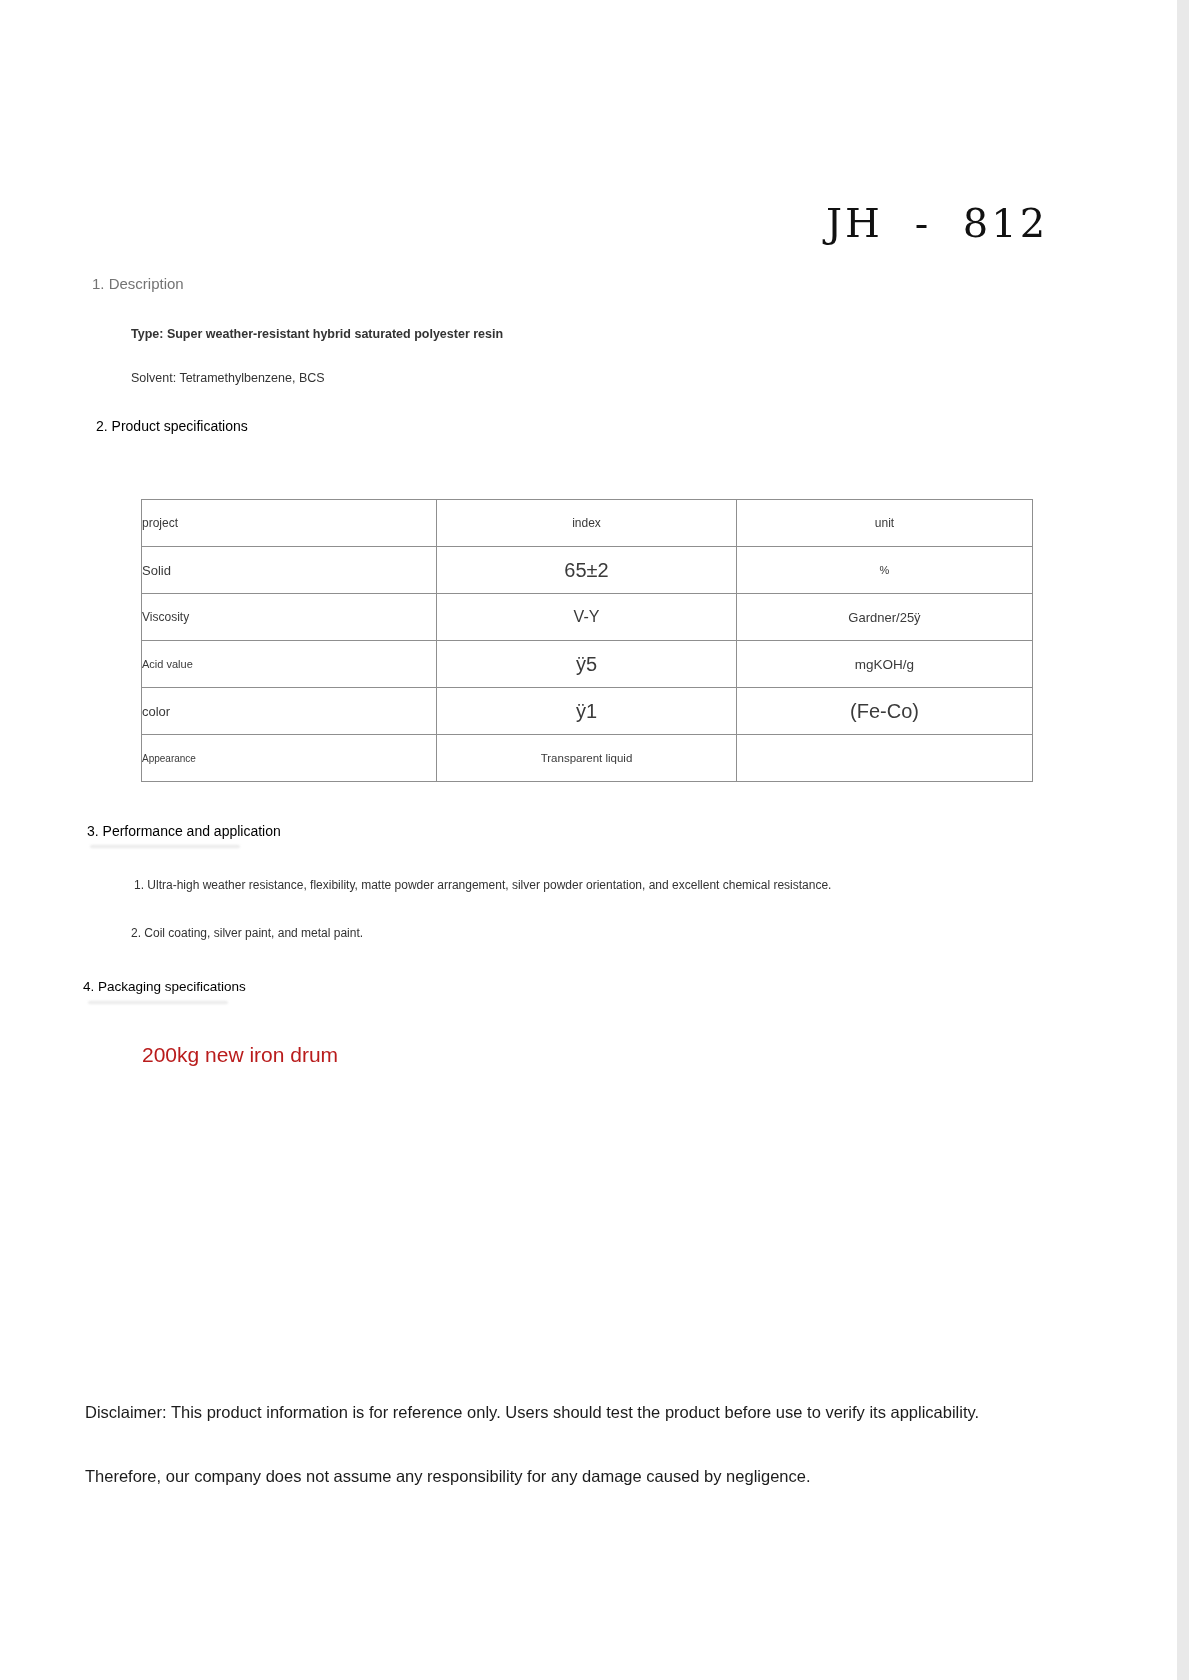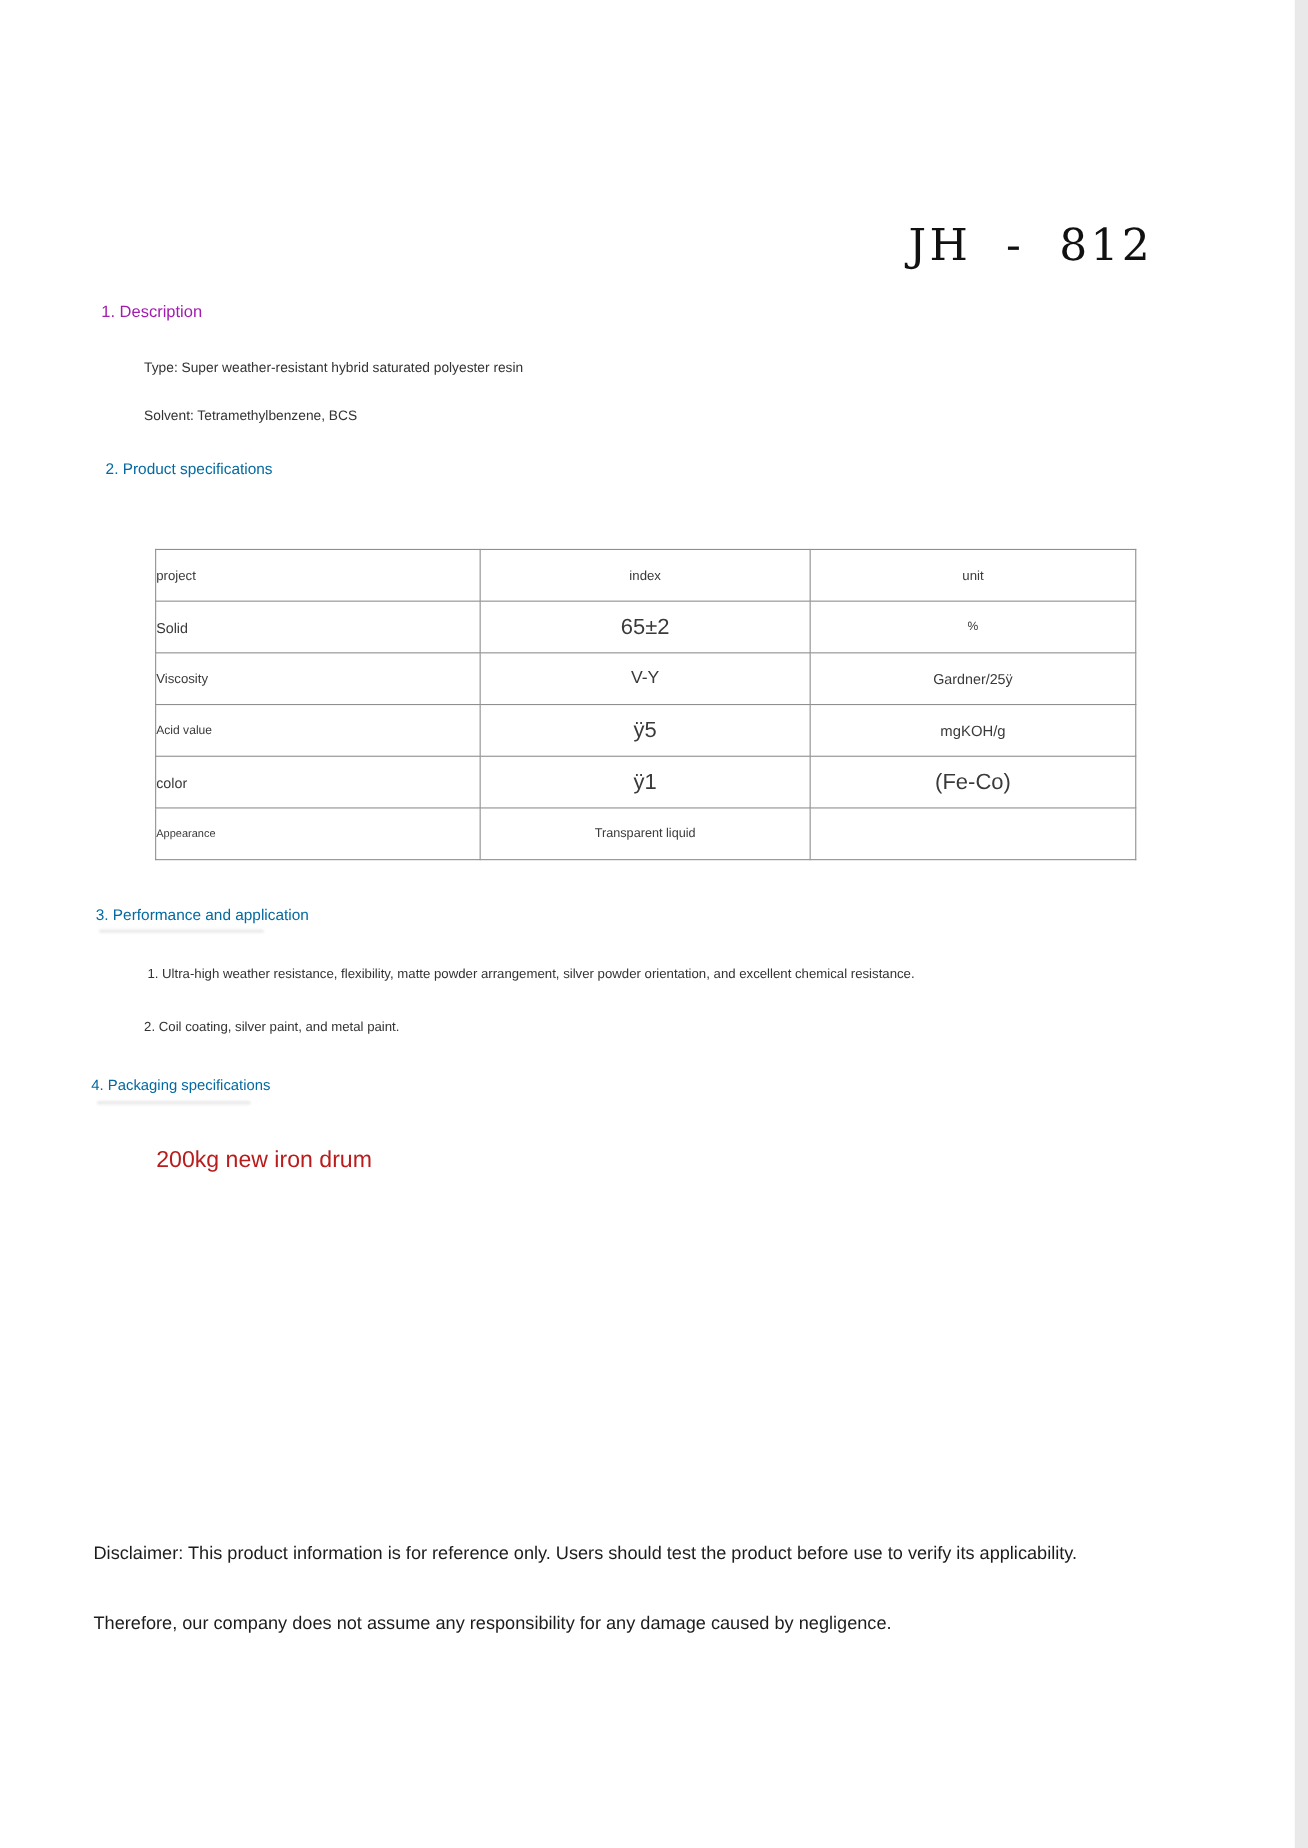--- a/index.html
+++ b/index.html
@@ -18,27 +18,27 @@
     left: 826px; top: 200px;
     font-family: "DejaVu Serif", serif;
     font-size: 40px;
     font-weight: 500;
     color: #111;
     letter-spacing: 3px;
     word-spacing: 16px;
     margin: 0;
   }
 
-  .h-l1 { font-size: 15px; color: #a21caf; }
-  .h-l2 { font-size: 14px; color: #0369a1; }
+  .h-l1 { font-size: 15px; color: #737373; }
+  .h-l2 { font-size: 14px; color: #000000; }
   .body-line { font-size: 12.5px; color: #333; }
   .perf-line { font-size: 12px; color: #333; }
 
   .sec1-h   { left: 92px;  top: 275px; }
-  .type-line{ left: 131px; top: 327px; }
+  .type-line{ left: 131px; top: 327px; font-weight: bold; }
   .solv-line{ left: 131px; top: 371px; }
   .sec2-h   { left: 96px;  top: 418px; }
   .sec3-h   { left: 87px;  top: 823px; }
   .perf1    { left: 134px; top: 878px; }
   .perf2    { left: 131px; top: 926px; }
   .sec4-h   { left: 83px;  top: 979px; font-size: 13.5px; }
   .pack-line{ left: 142px; top: 1043px; font-size: 21px; color: #b91c1c; }
 
   .disc { font-size: 16.5px; color: #1c1c1c; }
   .disc1 { left: 85px; top: 1403px; }

